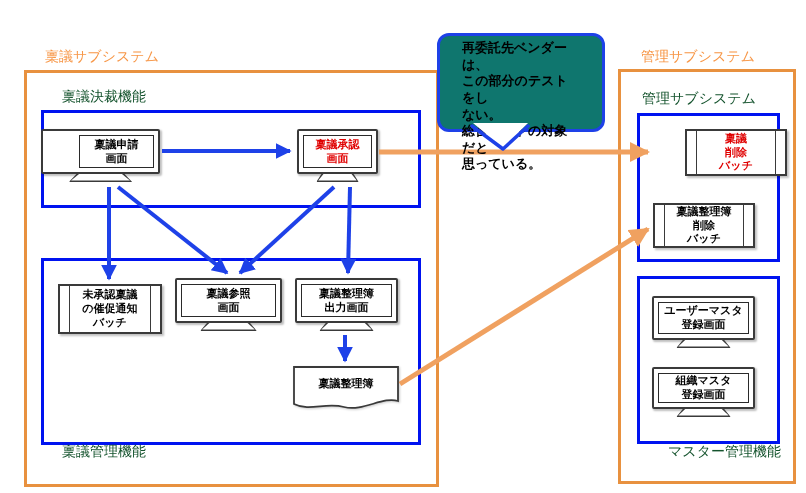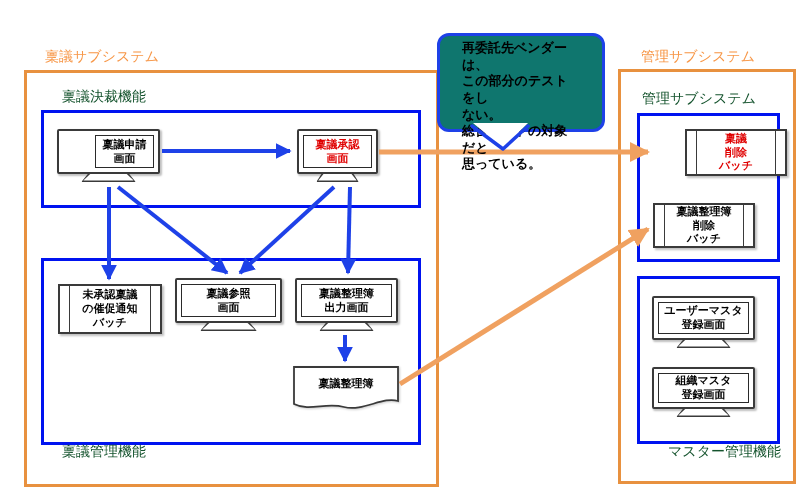--- a/index.html
+++ b/index.html
@@ -77,21 +77,21 @@
 
   <div class="syslabel" style="left:45px; top:48px;">稟議サブシステム</div>
   <div class="sysbox" style="left:24px; top:70px; width:409px; height:411px;"></div>
 
   <div class="funclabel" style="left:62px; top:88px;">稟議決裁機能</div>
   <div class="funcbox" style="left:41px; top:110px; width:374px; height:92px;"></div>
 
   <div class="funcbox" style="left:41px; top:258px; width:374px; height:181px;"></div>
   <div class="funclabel" style="left:62px; top:443px;">稟議管理機能</div>
 
-  <div class="monitor" style="left:57px; top:129px; width:103px; height:45px;padding-left:36px;">
+  <div class="monitor" style="left:41px; top:129px; width:119px; height:45px;padding-left:36px;">
     <div class="screen">
       <span class="nodetext">稟議申請
 画面</span>
     </div>
     <div class="stand">
         <i></i>
       </div>
   </div>
 
   <div class="monitor red" style="left:297px; top:129px; width:81px; height:45px;">

